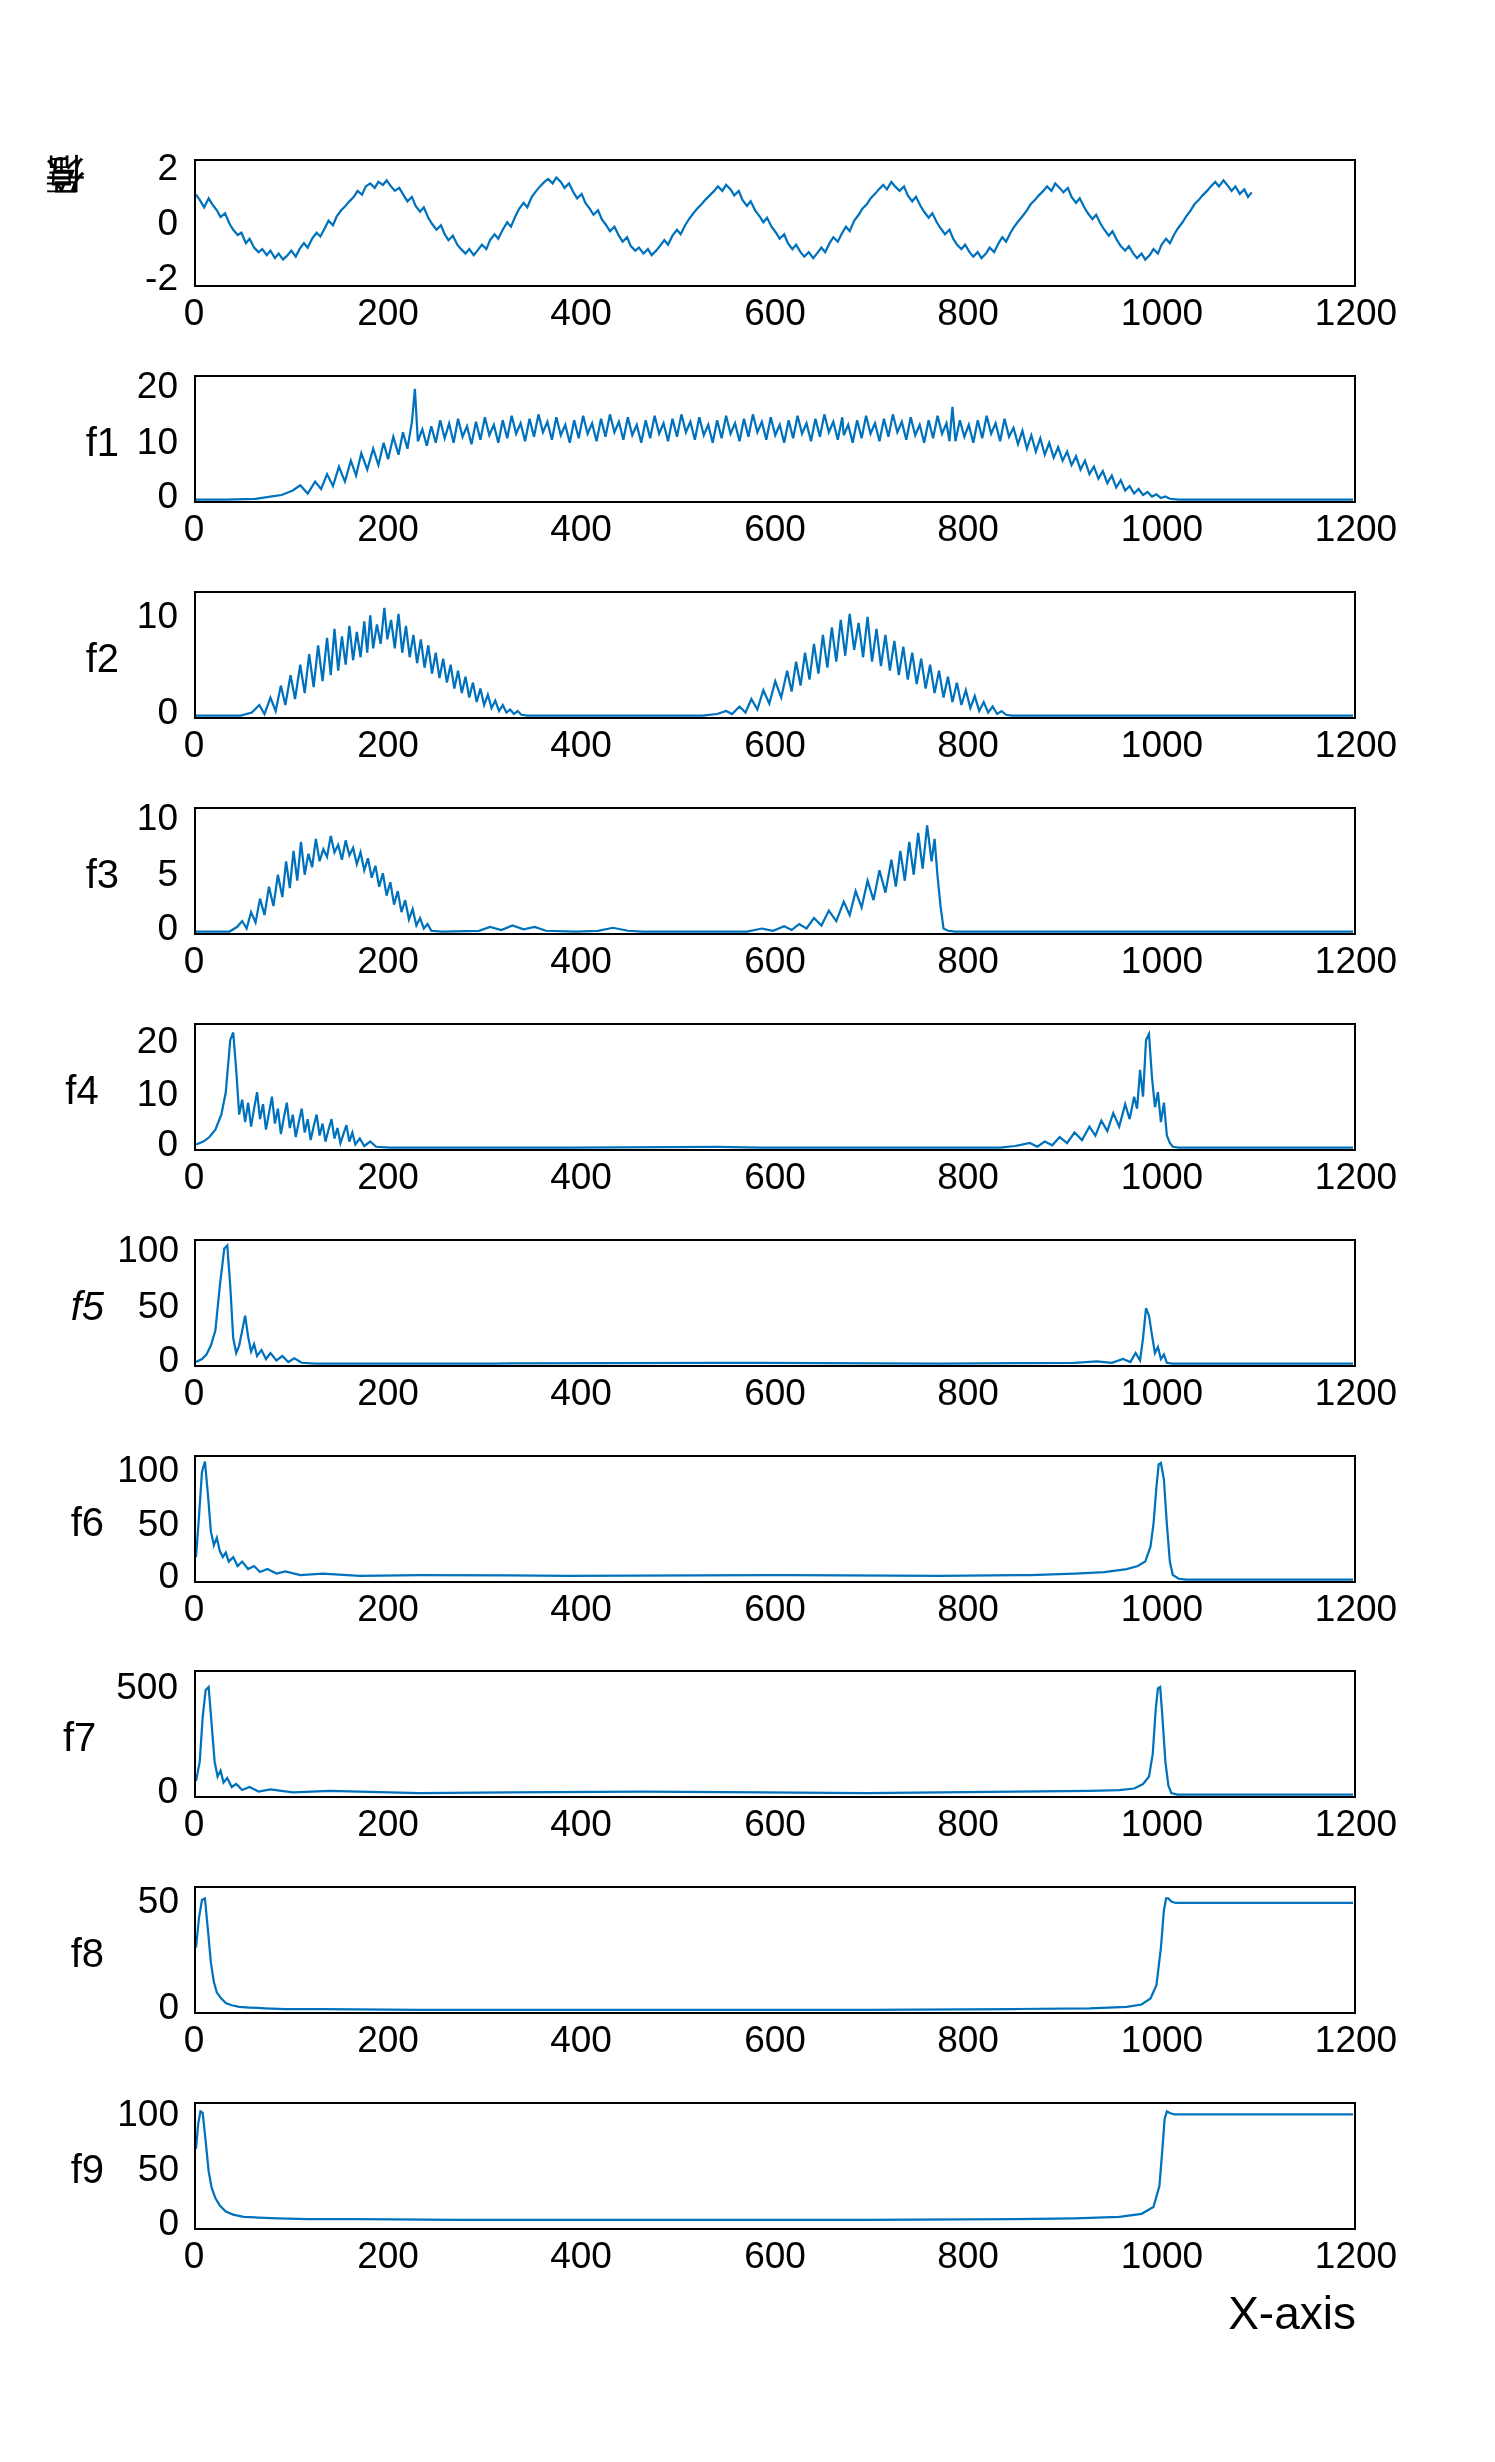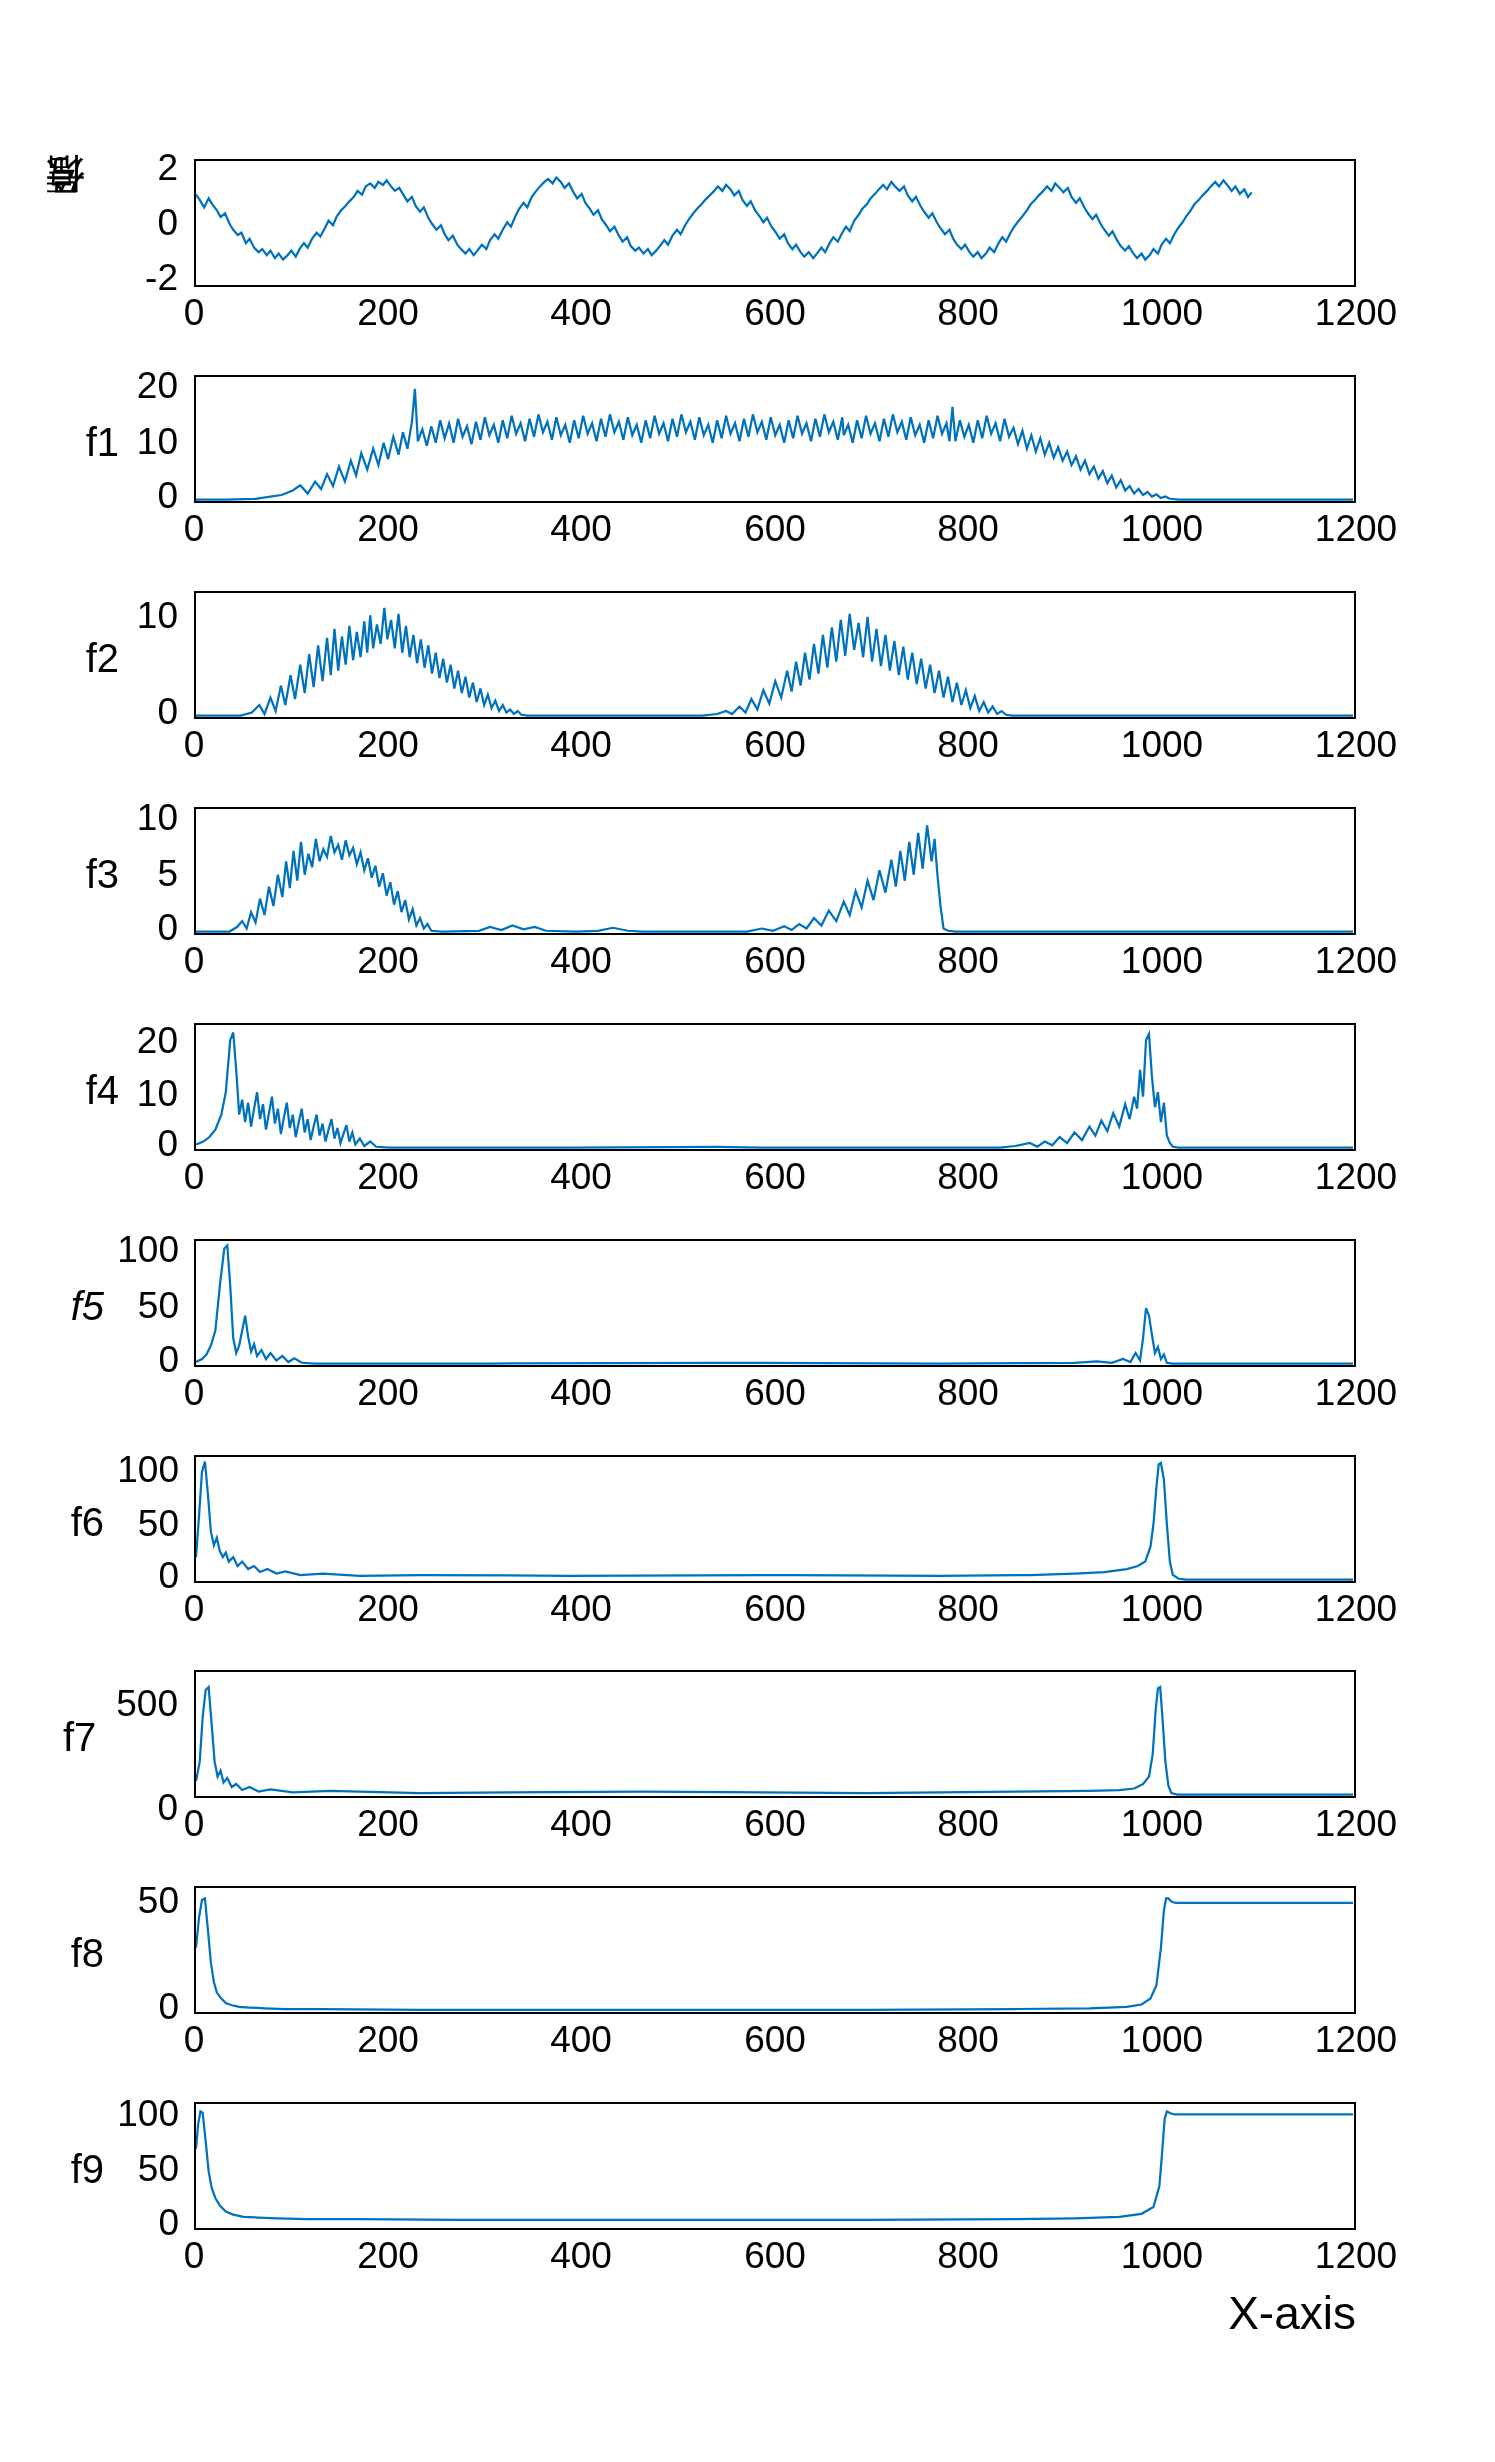--- a/index.html
+++ b/index.html
@@ -175,21 +175,21 @@
       <div class="xtick" style="left:194px;">200</div>
       <div class="xtick" style="left:387px;">400</div>
       <div class="xtick" style="left:581px;">600</div>
       <div class="xtick" style="left:774px;">800</div>
       <div class="xtick" style="left:968px;">1000</div>
       <div class="xtick" style="left:1162px;">1200</div>
     </div>
   </div>
 
   <div class="panel" style="top:1013px;height:149px;">
-    <div class="ylabel" style="top:57px;width:74px;left:45px;">f4</div>
+    <div class="ylabel" style="top:57px;width:74px;left:45px;text-align:center;">f4</div>
     <div class="yticks" style="left:89px;top:10.4px;width:89px;height:128px;">
       <div class="ytick" style="top:18px;">20</div>
       <div class="ytick" style="top:71px;">10</div>
       <div class="ytick" style="top:121px;">0</div>
     </div>
     <div class="plotbox" style="left:194px;top:10.4px;width:1162px;height:128px;">
       <svg width="1157" height="124" viewBox="0 0 1554 166" preserveAspectRatio="none">
         <polyline fill="none" stroke="#0072BD" stroke-width="3" points="0,160 10,156 18,150 26,140 34,120 40,90 46,20 50,10 54,60 58,120 62,100 66,130 70,104 74,136 78,112 82,90 86,126 90,106 94,140 98,118 102,96 106,132 110,112 114,146 118,124 122,104 126,138 130,120 134,150 138,130 142,112 146,144 150,126 154,154 158,136 162,120 166,148 170,132 174,156 178,140 182,126 186,152 190,138 194,158 198,146 202,134 206,156 210,144 214,160 220,152 226,162 234,156 242,163 260,164 500,164 700,163 760,164 1080,164 1100,162 1120,158 1130,163 1140,156 1150,161 1160,150 1170,158 1180,144 1190,154 1200,136 1208,148 1216,128 1224,142 1232,118 1240,136 1248,106 1254,126 1260,96 1264,112 1268,60 1272,96 1276,20 1280,12 1284,70 1288,110 1292,90 1296,130 1300,104 1304,148 1308,158 1312,163 1320,164 1554,164"></polyline>
       </svg>
     </div>
@@ -245,21 +245,21 @@
       <div class="xtick" style="left:387px;">400</div>
       <div class="xtick" style="left:581px;">600</div>
       <div class="xtick" style="left:774px;">800</div>
       <div class="xtick" style="left:968px;">1000</div>
       <div class="xtick" style="left:1162px;">1200</div>
     </div>
   </div>
 
   <div class="panel" style="top:1660px;height:149px;">
     <div class="ylabel" style="top:57px;width:74px;left:22.3px;">f7</div>
-    <div class="yticks" style="left:74px;top:10.4px;width:104px;height:128px;margin-top:17px;">
+    <div class="yticks" style="left:74px;top:10.4px;width:104px;height:128px;">
       <div class="ytick" style="top:16.4px;">500</div>
       <div class="ytick" style="top:121px;">0</div>
     </div>
     <div class="plotbox" style="left:194px;top:10.4px;width:1162px;height:128px;">
       <svg width="1157" height="124" viewBox="0 0 1554 166" preserveAspectRatio="none">
         <polyline fill="none" stroke="#0072BD" stroke-width="3" points="0,146 5,120 9,60 13,24 17,20 21,70 25,120 29,140 33,132 37,148 42,142 48,154 54,150 62,158 72,154 84,160 100,157 130,161 180,159 300,162 600,160 900,162 1100,160 1200,159 1240,158 1260,156 1272,150 1280,140 1285,110 1289,50 1292,22 1295,20 1298,60 1302,120 1306,152 1310,162 1318,164 1554,164"></polyline>
       </svg>
     </div>
     <div class="xticks" style="left:194px;top:143px;width:1162px;height:45px;">
       <div class="xtick" style="left:0px;">0</div>

